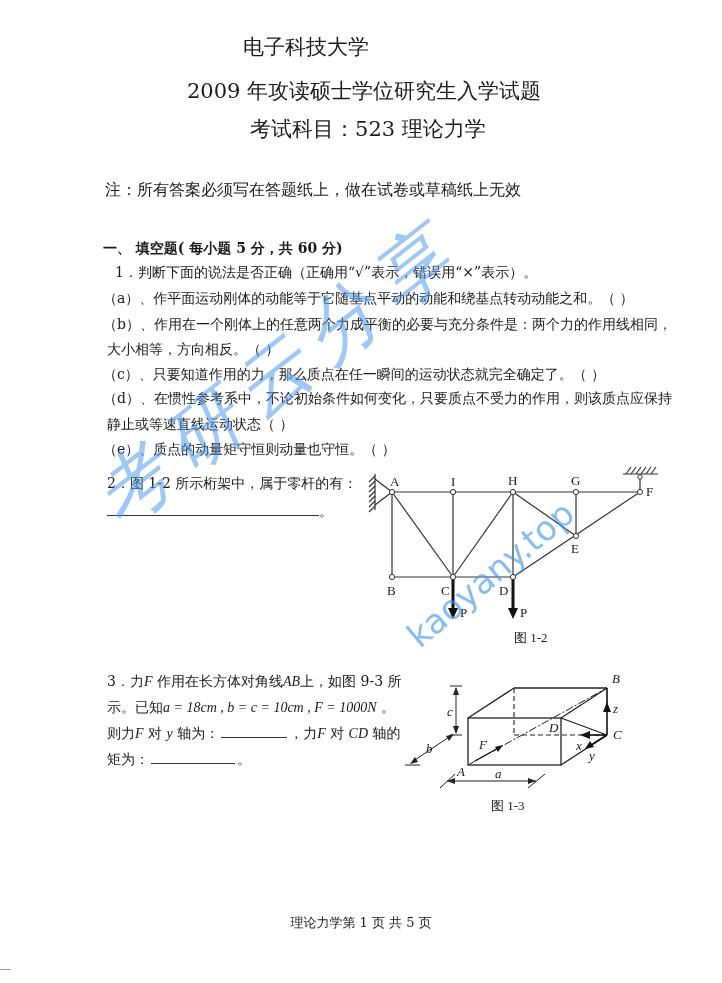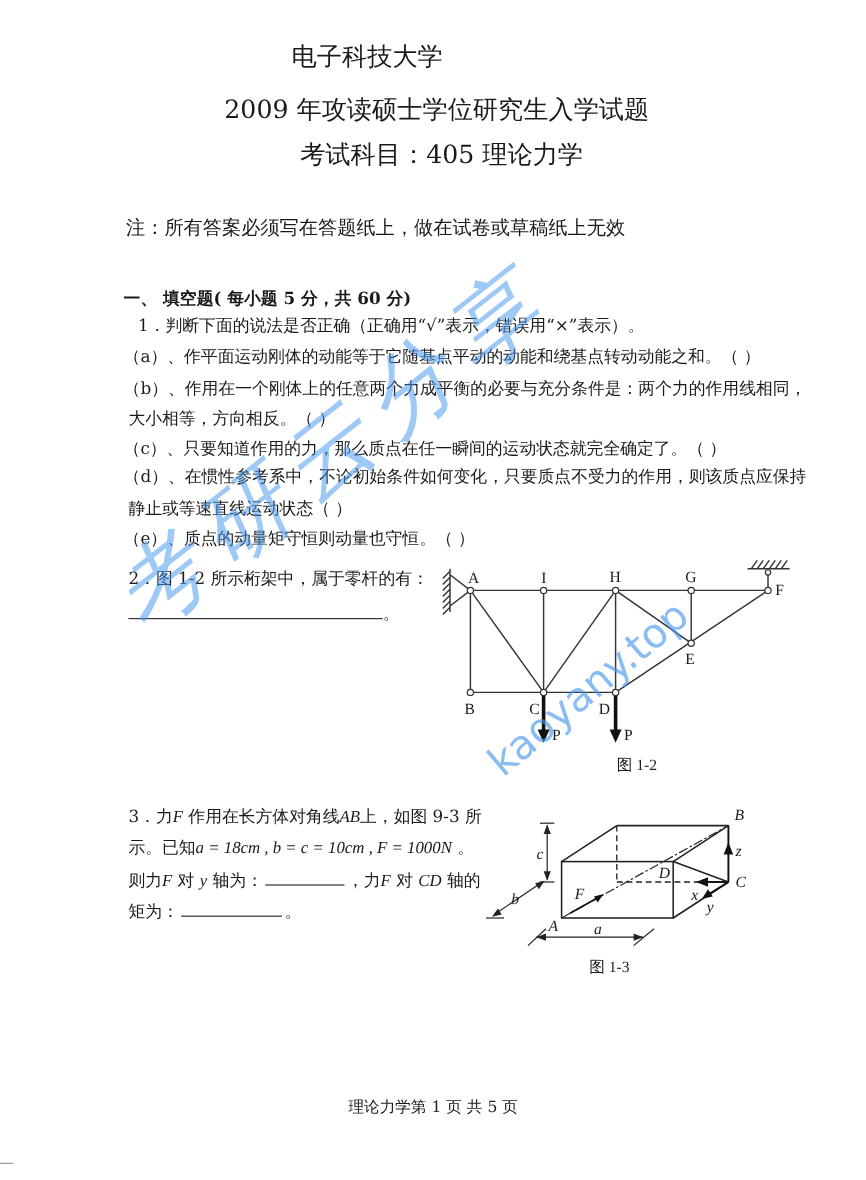--- a/index.html
+++ b/index.html
@@ -17,21 +17,21 @@
   .footer { left: 0; width: 722px; top: 914px; text-align: center; font-size: 13px; }
   .fig-label { font-size: 13px; font-family: "Liberation Serif", serif; }
   svg { position: absolute; left: 0; top: 0; }
   .wm { position: absolute; color: rgba(70,150,235,0.75); pointer-events: none; }
 </style>
 </head>
 <body>
 
 <div class="abs title1">电子科技大学</div>
 <div class="abs title2">2009 年攻读硕士学位研究生入学试题</div>
-<div class="abs title3">考试科目：405  理论力学</div>
+<div class="abs title3">考试科目：523  理论力学</div>
 
 <div class="abs note">注：所有答案必须写在答题纸上，做在试卷或草稿纸上无效</div>
 
 <div class="abs section">一、 填空题( 每小题 5 分，共 60 分)</div>
 
 <div class="abs body" style="left:103px; top:262px;margin-left:12px;">1．判断下面的说法是否正确（正确用“√”表示，错误用“×”表示）。</div>
 
 <div class="abs body" style="left:103px; top:288px;">
   <span>（a）、</span><span>作平面运动刚体的动能等于它随基点平动的动能和绕基点转动动能之和。（    ）</span>
 </div>

